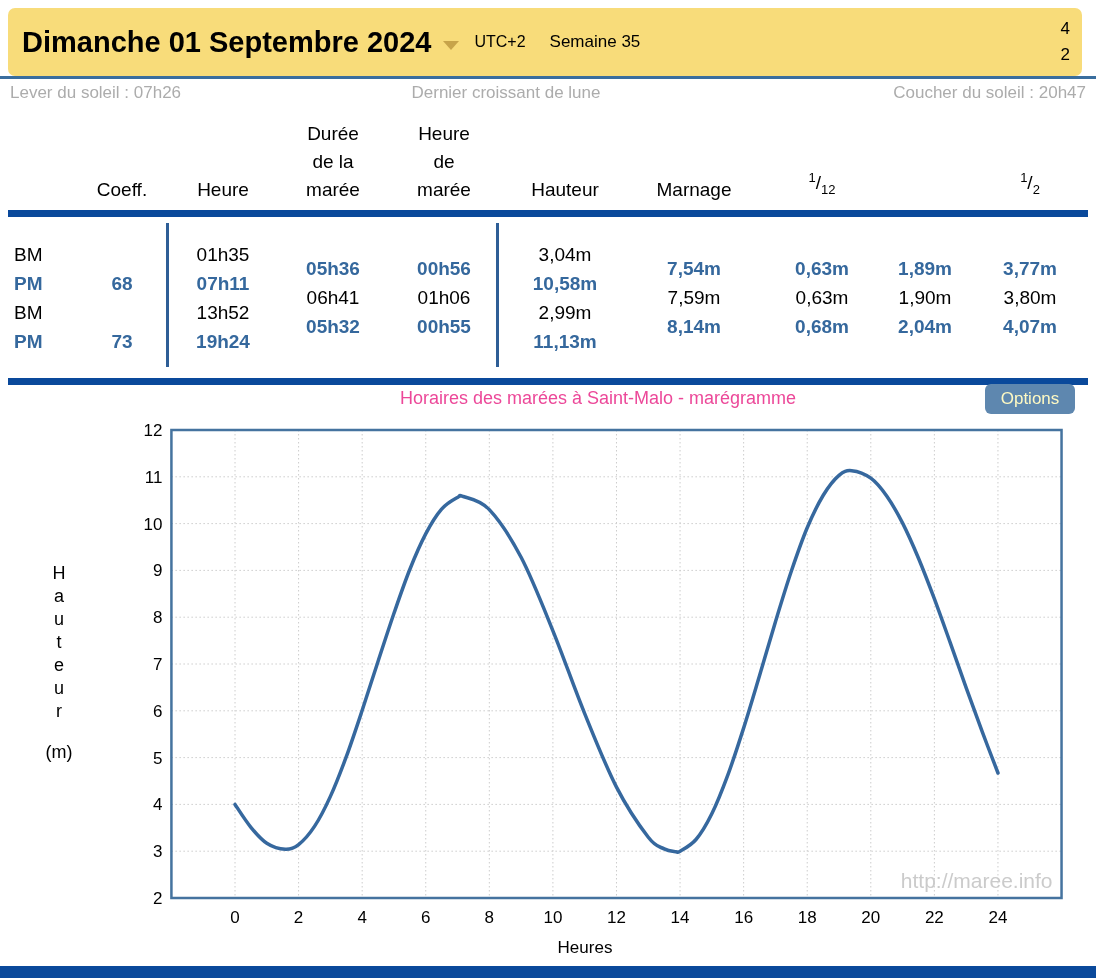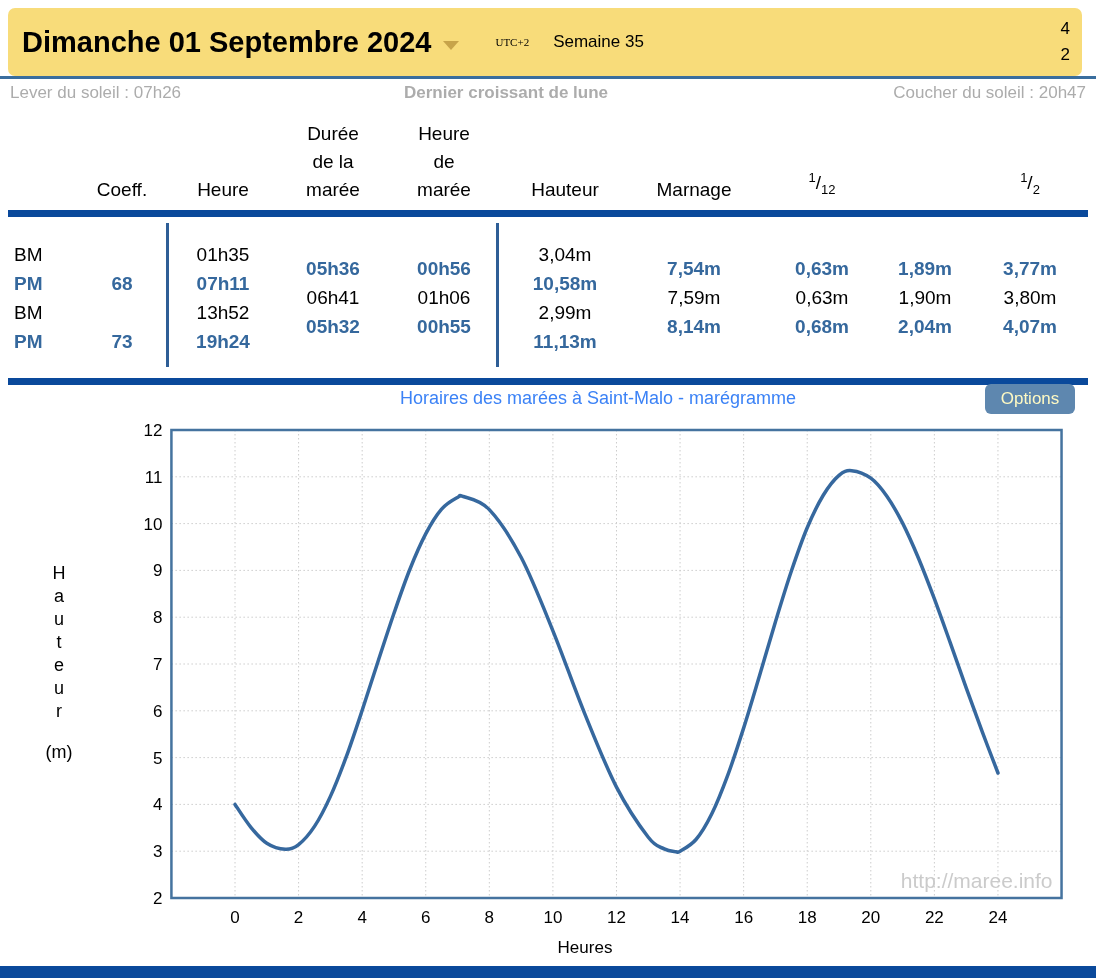--- a/index.html
+++ b/index.html
@@ -10,43 +10,43 @@
   }
   
   .day-header {
     position:absolute; left:8px; top:8px; width:1074px; height:68px;
     background:#F8DC7A; border-radius:7px;
     display:flex; align-items:center; padding:0 10px 0 14px;
   }
   .day-title { font-size:29px; font-weight:bold; letter-spacing:0; }
   .caret { width:0; height:0; border-left:8px solid transparent; border-right:8px solid transparent;
            border-top:9px solid #C7A44A; margin:6px 0 0 12px; cursor:pointer; }
-  .tz { font-size:11px; margin-left:36px;font-family:Liberation Serif, serif; }
+  .tz { font-size:16px; margin-left:15px; }
   .week { font-size:17px; margin-left:24px; }
   .hdr-right { margin-left:auto; text-align:right; font-size:17px; line-height:26px; padding-right:2px; }
   .header-underline { position:absolute; left:0; top:76px; width:1096px; height:3px; background:#3A6E9E; }
   
   .sun-row { position:absolute; left:0; top:83px; width:1096px; height:22px; font-size:17px; color:#ACACAC; }
   .sun-row .left { position:absolute; left:10px; }
-  .sun-row .center { position:absolute; left:0; width:1012px; text-align:center;font-weight:bold; }
+  .sun-row .center { position:absolute; left:0; width:1012px; text-align:center; }
   .sun-row .right { position:absolute; right:10px; }
   
   .thead { position:absolute; left:0; top:116px; width:1096px; height:90px; }
   .thead .hcell { position:absolute; bottom:2px; text-align:center; font-size:19px; line-height:28px; white-space:pre-line; }
   .navy-bar { position:absolute; left:8px; width:1080px; height:7px; background:#0A499B; }
   #bar-top { top:210px; } #bar-bottom { top:378px; }
   .tbody { position:absolute; left:0; top:217px; width:1096px; height:156px; }
   .tbody .cell { position:absolute; height:24px; line-height:24px; font-size:19px; text-align:center; white-space:nowrap; }
   .tbody .cell.left { text-align:left; }
   .blue { color:#35689D; font-weight:bold; }
   .vdiv { position:absolute; width:3px; top:6px; height:144px; background:#2E5E96; }
   sup { font-size:13px; } sub { font-size:13px; }
   
   .chart-title { position:absolute; left:150px; top:388px; width:896px; text-align:center;
-                 font-size:18px; color:#3b82f6; }
+                 font-size:18px; color:#ec4899; }
   .options-btn { position:absolute; right:21px; top:384px; width:90px; height:30px;
                  background:#5E87AF; color:#fef9c3; font-size:17px; font-family:"Liberation Sans",sans-serif;
                  border:none; border-radius:6px; cursor:pointer; }
   .ylabel-vert { position:absolute; left:44px; top:562px; width:30px; text-align:center;
                  font-size:18px; line-height:23px; }
   .ylabel-unit { margin-top:18px; white-space:nowrap; }
   #tide-svg { position:absolute; left:0; top:415px; }
   .tick-label { font-size:17px; fill:#000; }
   .axis-title { font-size:17px; fill:#000; }
   .watermark { font-size:21px; fill:#CBCBCB; }

